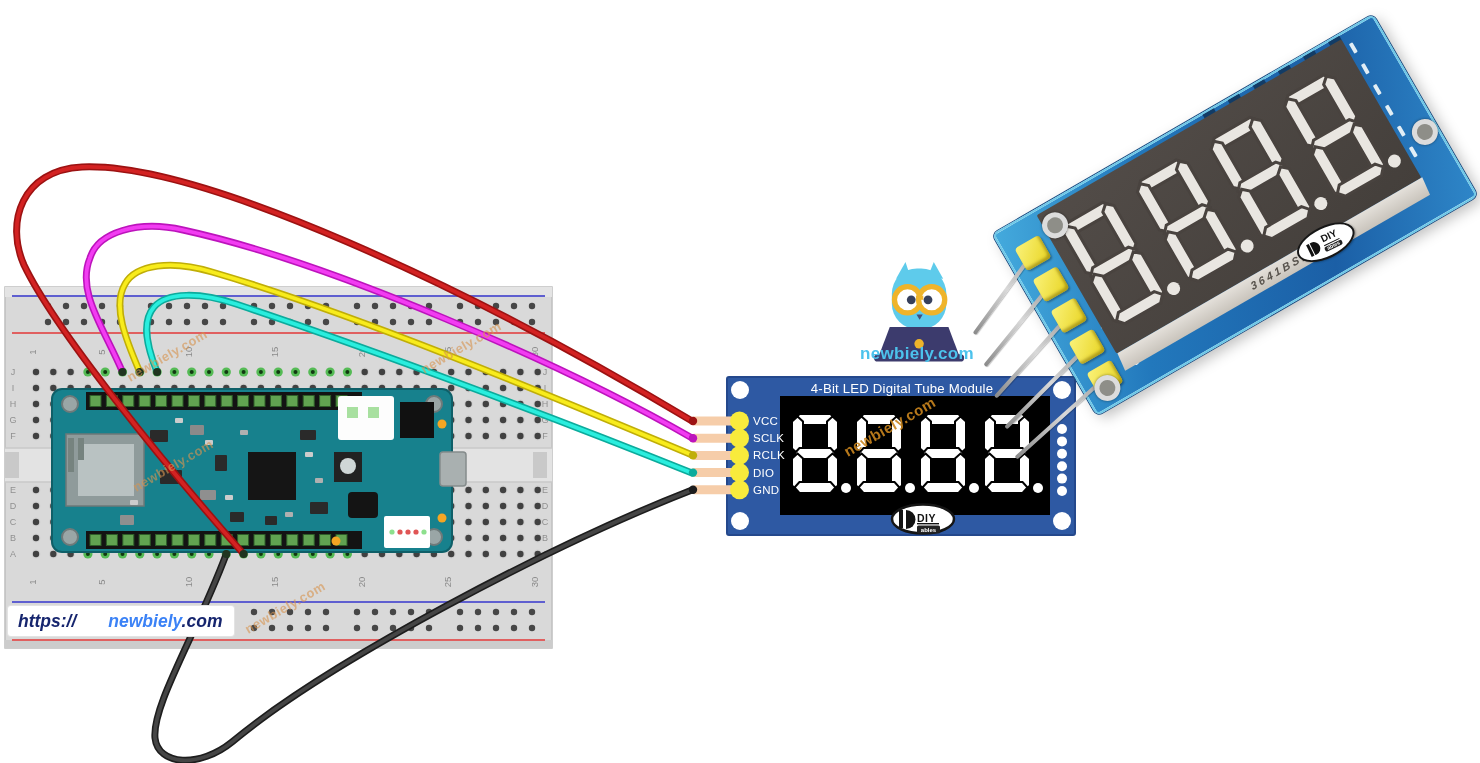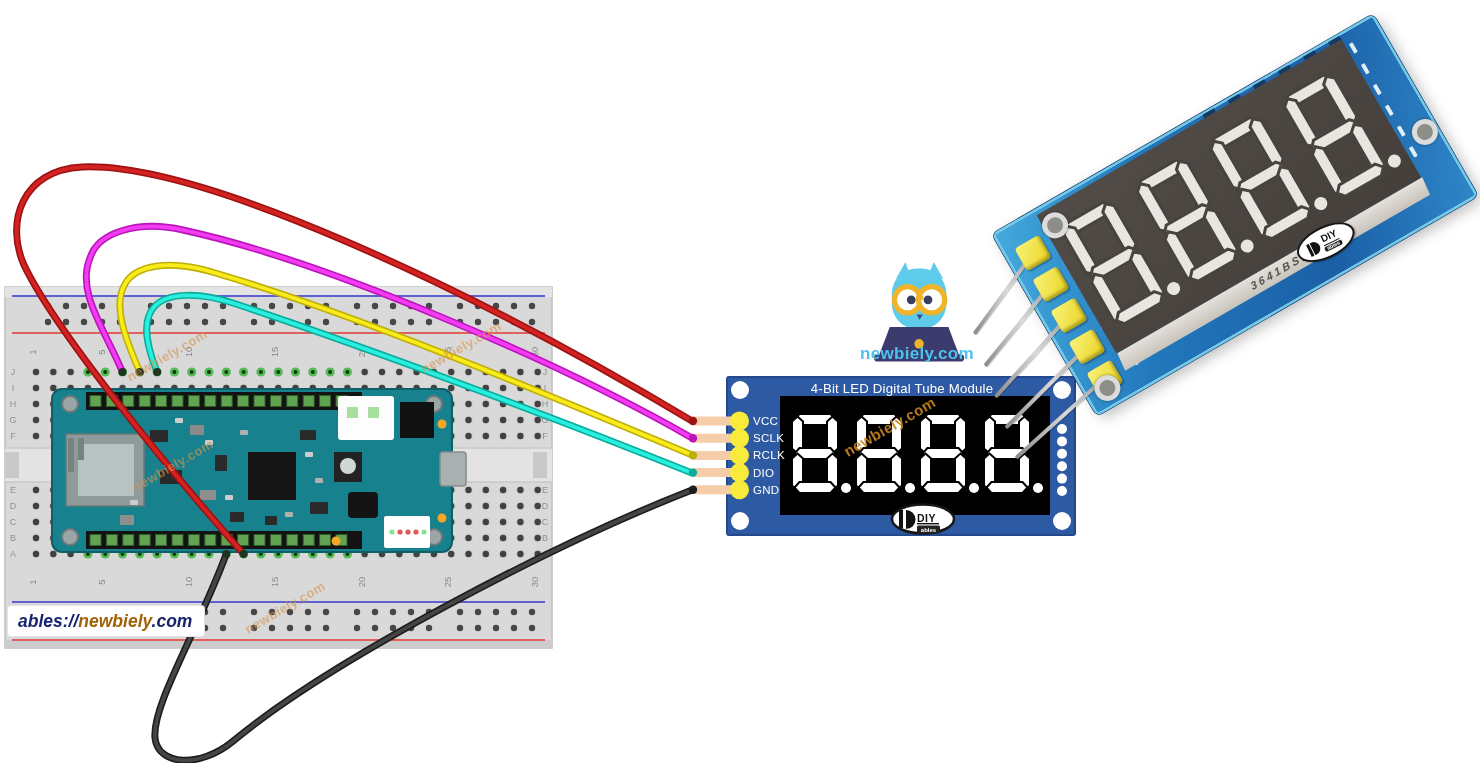--- a/index.html
+++ b/index.html
@@ -70,21 +70,21 @@
     font-size:17px; font-weight:bold; color:#4cc2ec; letter-spacing:.3px;
   }
 
   
   .url-badge {
     position:absolute; left:8px; top:606px; height:28px; background:#ffffff;
     border-radius:3px; padding:2px 12px 0 10px; box-shadow:0 0 0 1px #e3e3e3;
     font-style:italic; font-weight:bold; font-size:17.5px; line-height:26px; white-space:nowrap;
   }
   .url-navy { color:#16256e; }
-  .url-cyan { color:#a16207; }
+  .url-cyan { color:#3b82f6;padding-left:32px; }
 
   
   .wm {
     position:absolute; transform:rotate(-30deg); transform-origin:center;
     font-weight:bold; font-size:13px; color:rgba(214,148,80,.62);
     letter-spacing:.5px; white-space:nowrap; pointer-events:none;
   }
   .wm-strong { color:rgba(202,133,30,.9); font-size:15px; }
 </style>
 </head>
@@ -1159,21 +1159,21 @@
     <circle cx="70.5" cy="38" r="4.2" fill="#37405c"></circle>
     <polygon points="59.5,52 65.5,52 62.5,57" fill="#46507a"></polygon>
     <path d="M34 64 L90 64 L101 93 L23 93 Z" fill="#3c3b6d"></path>
     <rect x="19" y="90" width="86" height="7" rx="3.5" fill="#3c3b6d"></rect>
     <circle cx="62" cy="80" r="4.5" fill="#efb42a"></circle>
   </svg>
   <div class="logo-text">newbiely.com</div>
 
   
   <div class="url-badge">
-    <span class="url-navy">ables://</span><span class="url-cyan">newbiely</span><span class="url-navy">.com</span>
+    <span class="url-navy">https://</span><span class="url-cyan">newbiely</span><span class="url-navy">.com</span>
   </div>
 
   
   <div class="wm" style="left:122px; top:348px;">newbiely.com</div>
   <div class="wm" style="left:128px; top:458px;">newbiely.com</div>
   <div class="wm" style="left:416px; top:340px;">newbiely.com</div>
   <div class="wm" style="left:240px; top:600px;">newbiely.com</div>
   <div class="wm wm-strong" style="left:838px; top:418px;">newbiely.com</div>
 </div>
 

